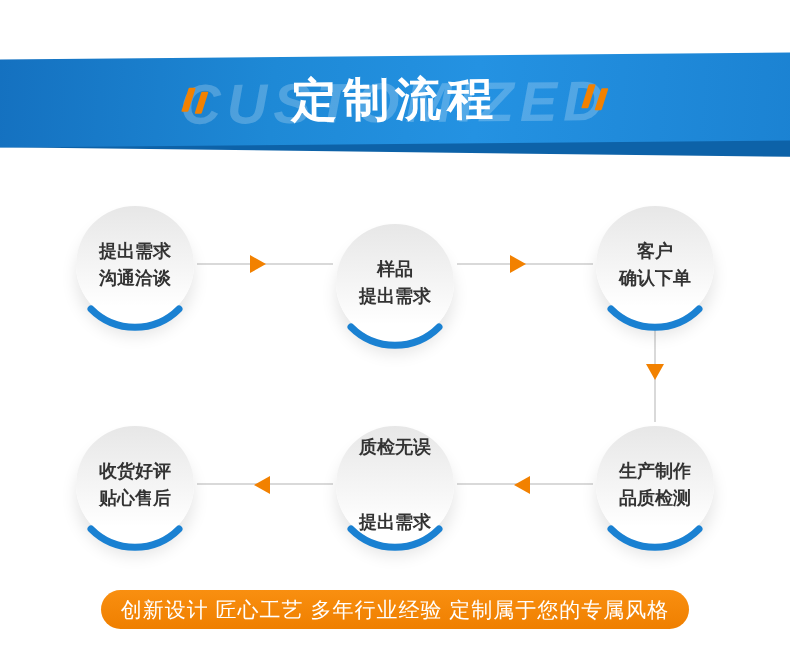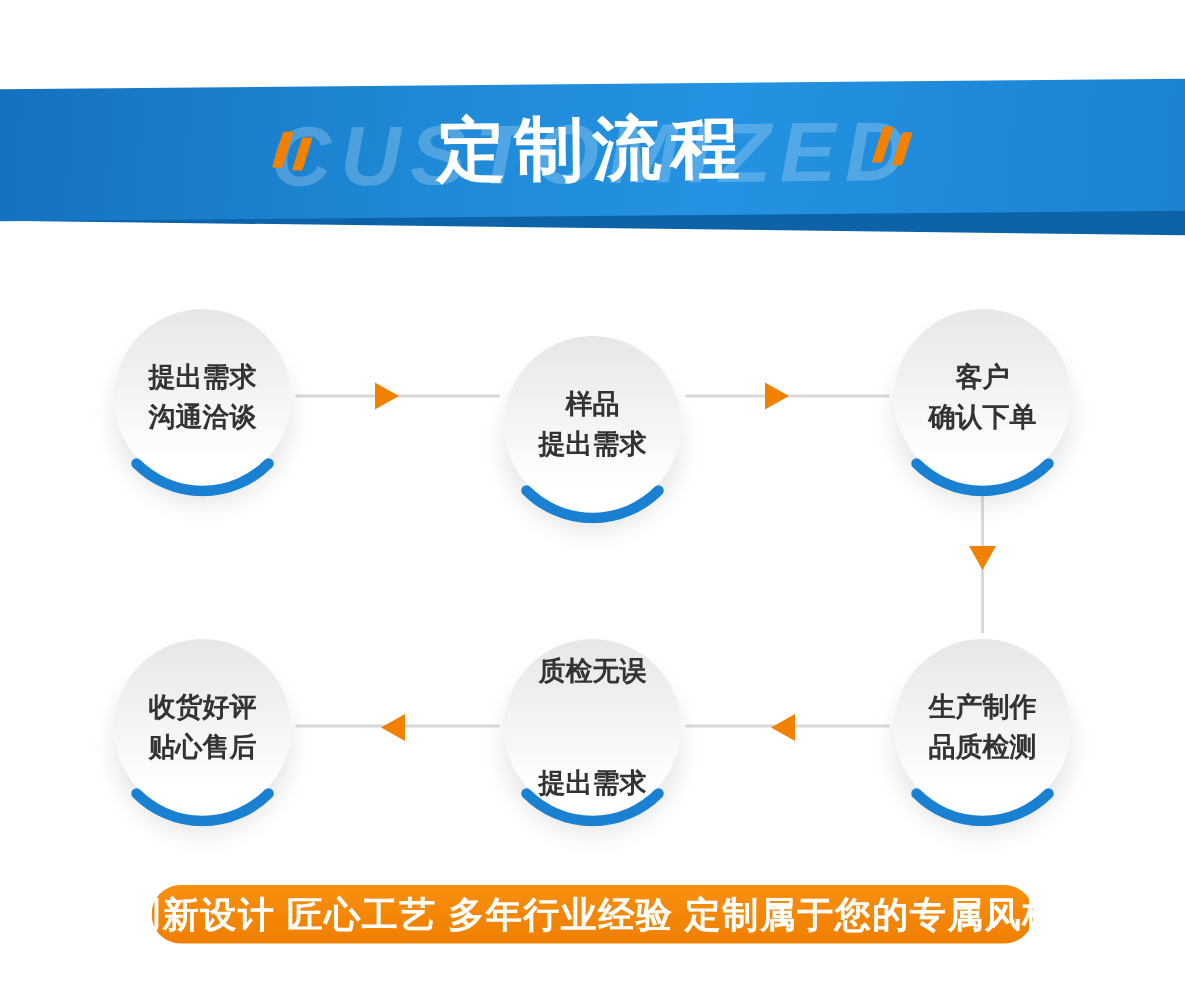--- a/index.html
+++ b/index.html
@@ -59,21 +59,21 @@
   .a1{left:250px;top:255px;}
   .a2{left:510px;top:255px;}
   .a3{left:646px;top:364px;}
   .a4{left:514px;top:476px;}
   .a5{left:254px;top:476px;}
 
   
   .slogan-pill{position:absolute;left:101px;top:590px;width:588px;height:39px;
     border-radius:20px;background:linear-gradient(180deg,#f98f10 0%,#ef7f00 100%);
     display:flex;align-items:center;justify-content:center;}
-  .slogan-pill span{font-size:24px;font-weight:700;color:#ffffff;letter-spacing:1px;
+  .slogan-pill span{font-size:21px;font-weight:400;color:#ffffff;letter-spacing:1px;
     white-space:nowrap;text-align:center;}
 </style>
 </head>
 <body>
 
 <div class="page">
 
   <div class="ribbon-back"></div>
   <div class="ribbon-front">
     <div class="watermark">CUSTOMIZED</div>

